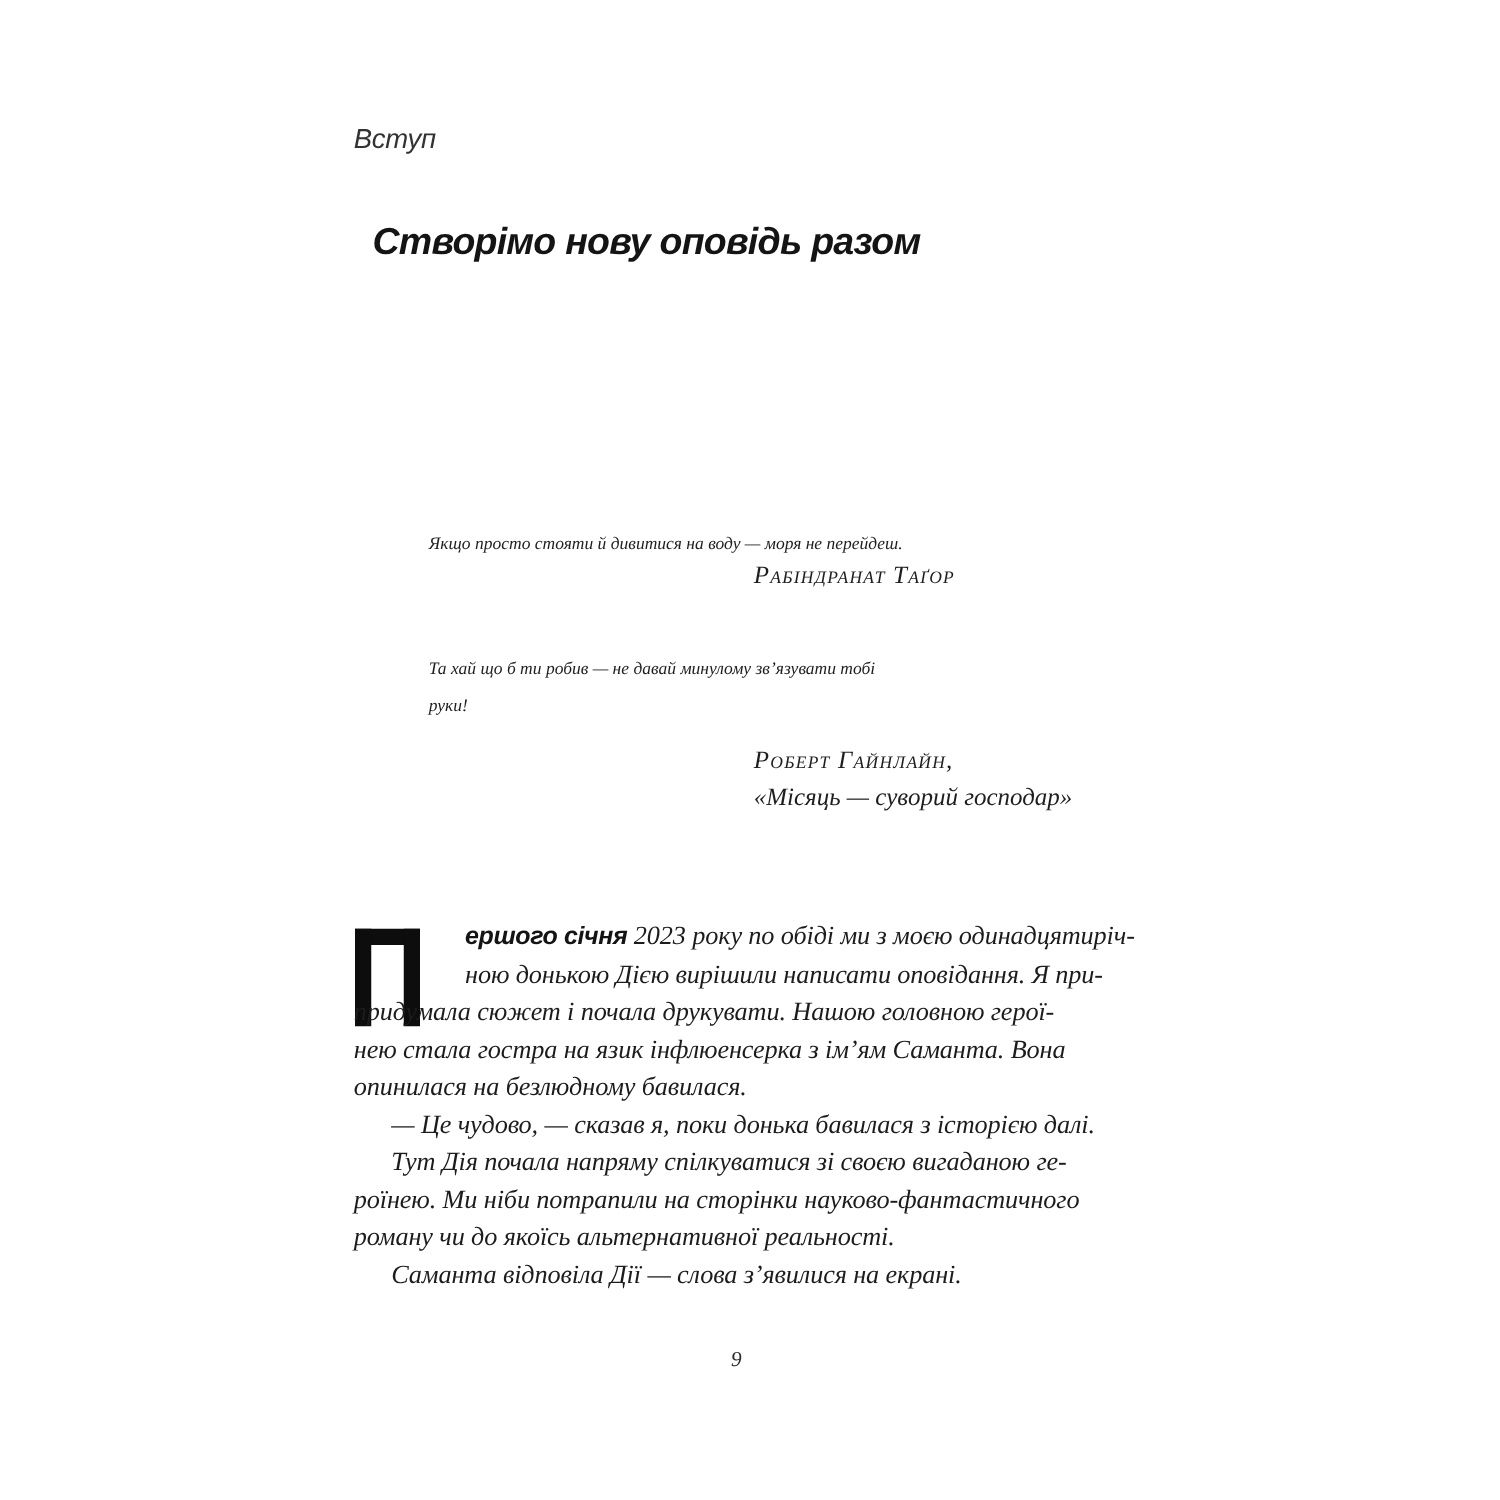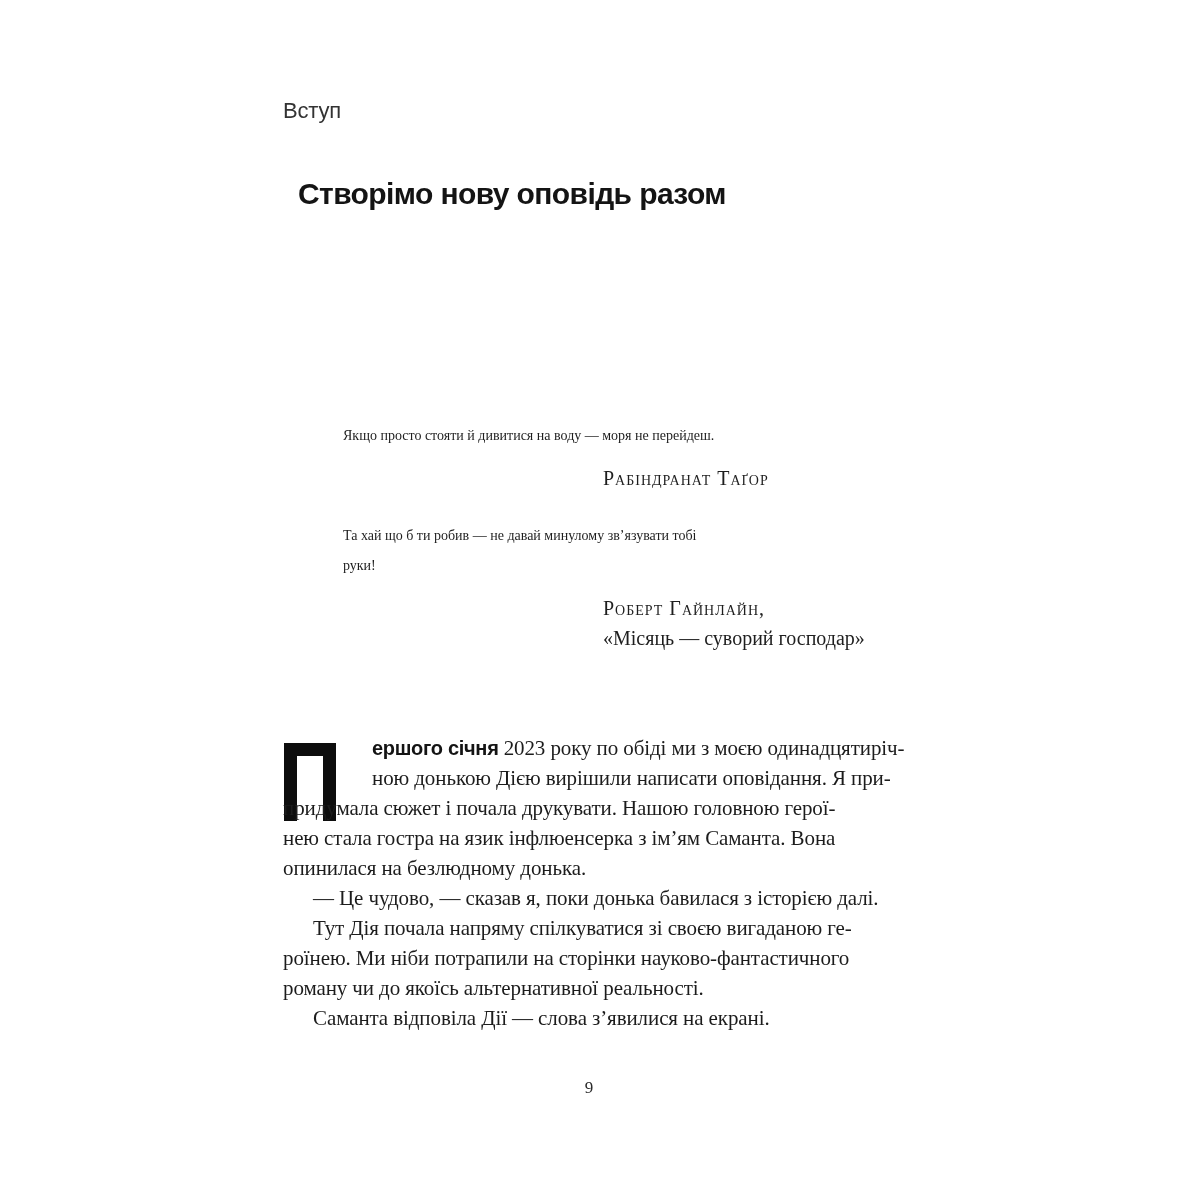--- a/index.html
+++ b/index.html
@@ -8,20 +8,21 @@
     background: #ffffff;
   }
   .page {
     position: relative;
     width: 1088px;
     height: 1200px;
     background: #ffffff;
     overflow: hidden;
     font-family: "Liberation Serif", serif;
     color: #222222;
+    font-style: italic;
   }
   .abs { position: absolute; }
 
   .kicker {
     left: 283px;
     top: 98px;
     font-family: "Liberation Sans", sans-serif;
     font-size: 22px;
     line-height: 26px;
     letter-spacing: -0.2px;
@@ -51,21 +52,21 @@
   .quote .qline { white-space: pre; }
   .ep1-quote { top: 421px; }
   .ep2-quote { top: 521px; }
 
   .attribution {
     left: 603px;
     font-size: 20px;
     line-height: 30px;
     color: #1e1e1e;
   }
-  .ep1-attr { top: 463px; }
+  .ep1-attr { top: 445px; }
   .ep2-attr { top: 593px; }
   .smallcaps {
     font-variant: small-caps;
     letter-spacing: 1px;
     white-space: pre;
   }
   .attr-line { white-space: pre; }
 
   .bodytext {
     left: 283px;
@@ -134,21 +135,21 @@
     <div class="attr-line">«Місяць — суворий господар»</div>
   </div>
 
   <div class="abs dropcap" aria-label="П"></div>
 
   <section class="abs bodytext">
     <div class="bline cap-indent"><span class="lead">ершого січня</span><span> 2023 року по обіді ми з моєю одинадцятиріч-</span></div>
     <div class="bline cap-indent">ною донькою Дією вирішили написати оповідання. Я при-</div>
     <div class="bline">придумала сюжет і почала друкувати. Нашою головною герої-</div>
     <div class="bline">нею стала гостра на язик інфлюенсерка з ім’ям Саманта. Вона</div>
-    <div class="bline">опинилася на безлюдному донька.</div>
+    <div class="bline">опинилася на безлюдному бавилася.</div>
     <div class="bline pindent">— Це чудово, — сказав я, поки донька бавилася з історією далі.</div>
     <div class="bline pindent">Тут Дія почала напряму спілкуватися зі своєю вигаданою ге-</div>
     <div class="bline">роїнею. Ми ніби потрапили на сторінки науково-фантастичного</div>
     <div class="bline">роману чи до якоїсь альтернативної реальності.</div>
     <div class="bline pindent">Саманта відповіла Дії — слова з’явилися на екрані.</div>
   </section>
 
   <div class="abs pagenum">9</div>
 
 </div>

